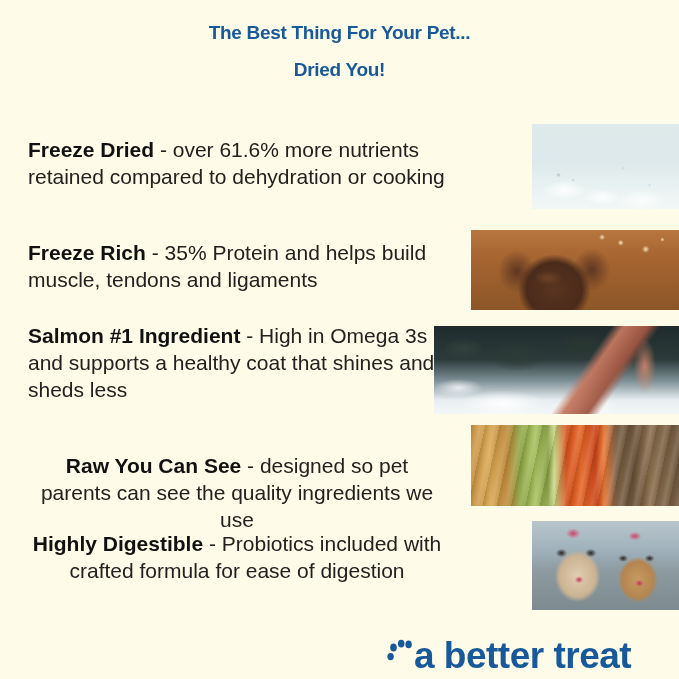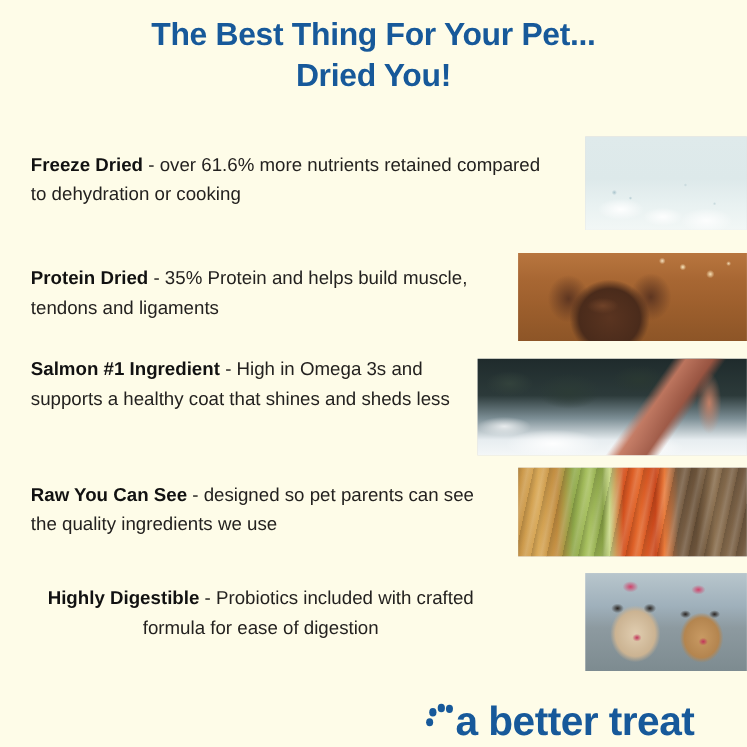--- a/index.html
+++ b/index.html
@@ -28,52 +28,52 @@
     position: absolute;
     left: 0;
     top: 14px;
     width: 679px;
     text-align: center;
   }
   .title-line {
     color: #17599a;
     font-family: "Liberation Sans", sans-serif;
     font-weight: bold;
-    font-size: 29px;
+    font-size: 19px;
     letter-spacing: -0.3px;
     line-height: 37px;
     white-space: nowrap;
   }
 
   
   .features {
     position: absolute;
     left: 28px;
     top: 136px;
     width: 470px;
   }
   .feature {
     margin-bottom: 0;
     color: #1b1b1b;
-    font-size: 17px;
+    font-size: 21px;
     line-height: 27px;
     font-family: "Liberation Sans", sans-serif;
   }
   .feature .lead {
     font-weight: bold;
     color: #111111;
   }
   .feature .rest {
     font-weight: normal;
     color: #23211f;
   }
   .f0 { position: absolute; top: 0px;   left: 0; width: 468px; }
   .f1 { position: absolute; top: 103px; left: 0; width: 430px; }
   .f2 { position: absolute; top: 186px; left: 0; width: 418px; }
-  .f3 { position: absolute; top: 300px; left: 0; width: 418px; }
+  .f3 { position: absolute; top: 316px; left: 0; width: 418px; text-align: center; }
   .f4 { position: absolute; top: 394px; left: 0; width: 418px; text-align: center; }
 
   
   .photo {
     position: absolute;
     overflow: hidden;
     background: #ddd;
   }
   .photo .inner {
     position: absolute;
@@ -193,21 +193,21 @@
     <div class="title-line">Dried You!</div>
   </div>
 
   <div class="features">
 
     <div class="feature f0">
       <span class="lead">Freeze Dried</span><span class="rest"> - over 61.6% more nutrients retained compared to dehydration or cooking</span>
     </div>
 
     <div class="feature f1">
-      <span class="lead">Protein Dried</span><span class="rest"> - 35% Protein and helps build muscle, tendons and ligaments</span>
+      <span class="lead">Freeze Rich</span><span class="rest"> - 35% Protein and helps build muscle, tendons and ligaments</span>
     </div>
 
     <div class="feature f2">
       <span class="lead">Salmon #1 Ingredient</span><span class="rest"> - High in Omega 3s and supports a healthy coat that shines and sheds less</span>
     </div>
 
     <div class="feature f3">
       <span class="lead">Raw You Can See</span><span class="rest"> - designed so pet parents can see the quality ingredients we use</span>
     </div>
 

